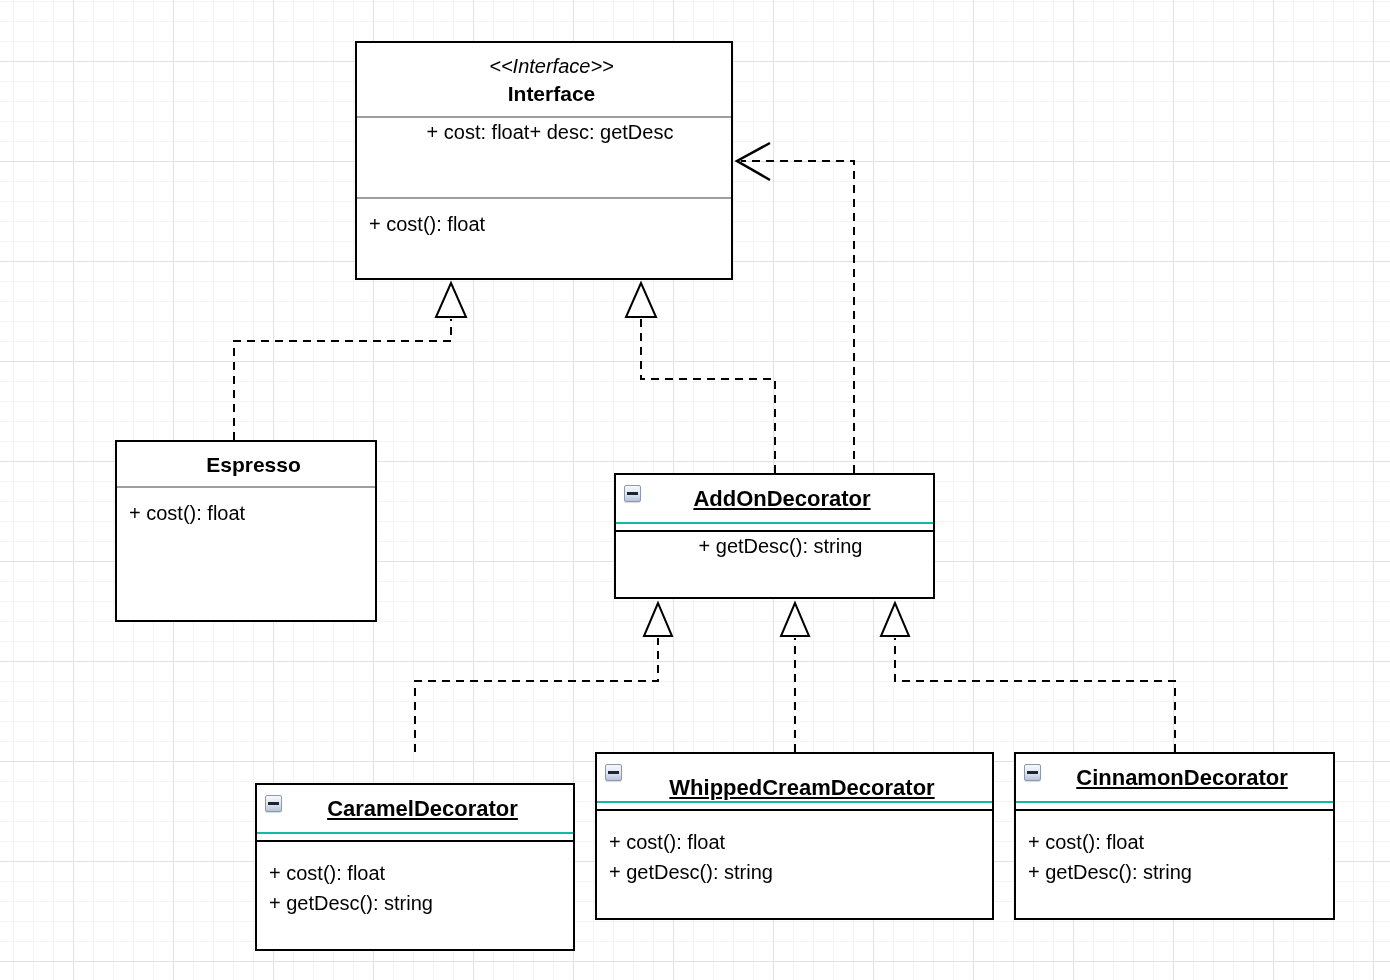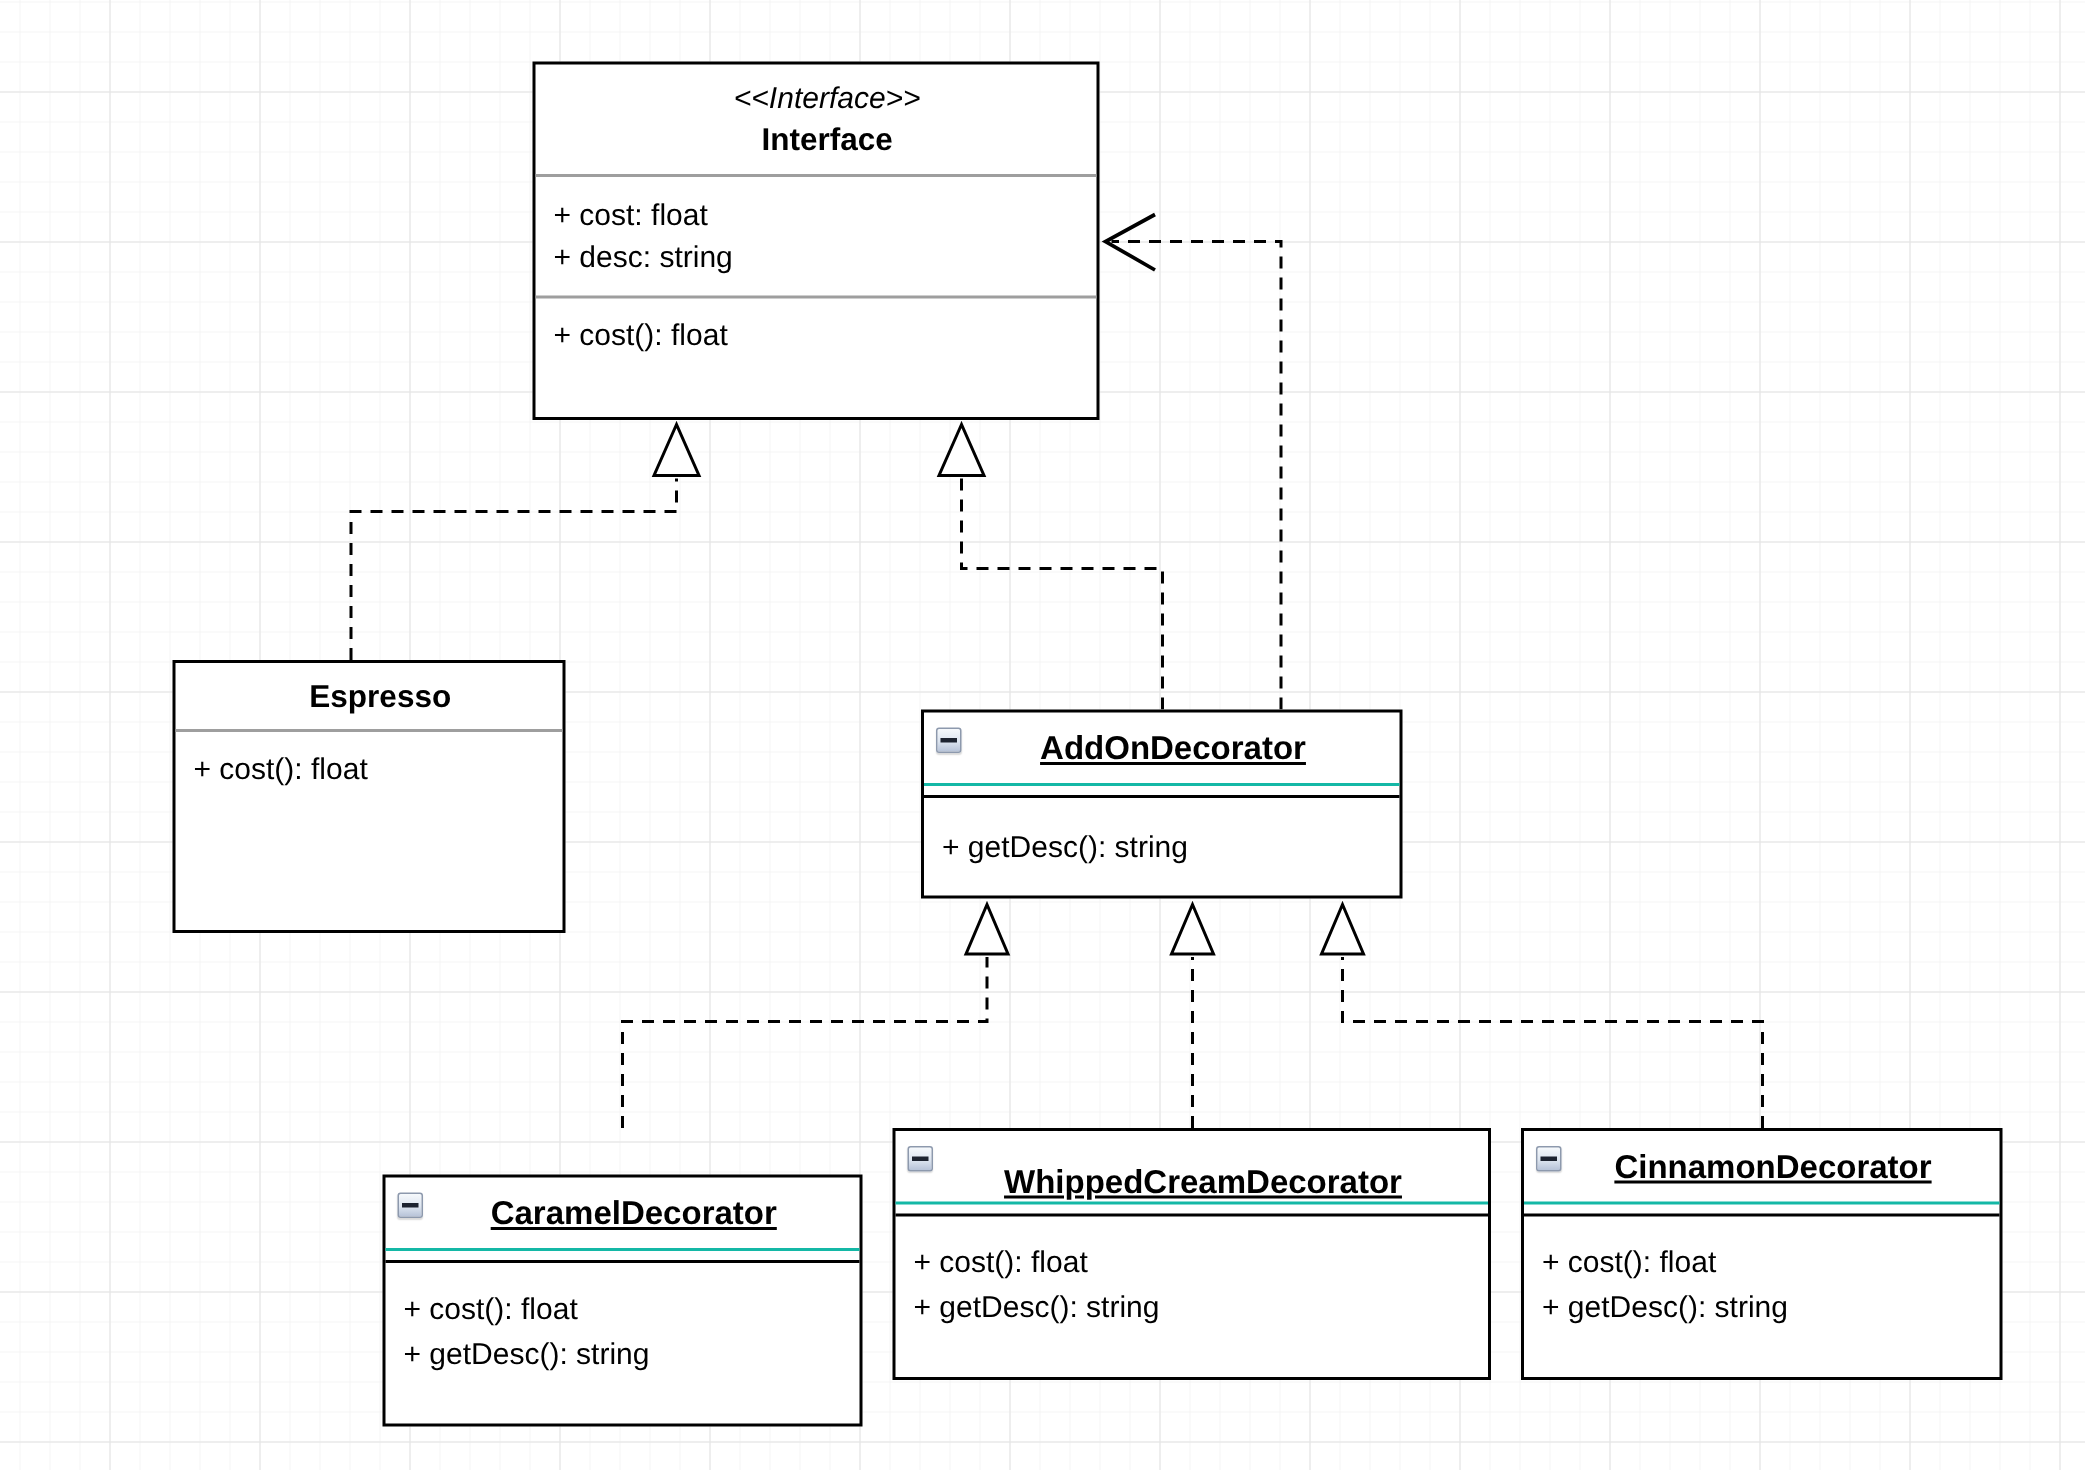--- a/index.html
+++ b/index.html
@@ -38,21 +38,21 @@
   }
   .stereotype { font-style: italic; font-size: 20px; line-height: 27px; }
   .class-name { font-weight: bold; font-size: 21px; line-height: 27px; }
   .class-name.big { font-size: 22px; }
 
   .sep-gray { border-bottom: 2px solid #9e9e9e; }
   .sep-black { border-bottom: 2px solid #14b8a6; text-decoration: underline; }
   .spacer-sec { flex: 0 0 8px; border-bottom: 2px solid #000; }
 
   .member-sec { flex: 1 1 auto; padding: 11px 0 0 12px; }
-  .member-sec.centered { display: flex; flex-direction: column; justify-content: center; padding: 0 0 0 12px; }
+  .member-sec.centered { display: flex; flex-direction: row; justify-content: center; padding: 0 0 0 12px; }
   .member { font-size: 20px; line-height: 28px; white-space: nowrap; }
   .member.tall { line-height: 30px; }
 
   .collapse-btn {
     position: absolute;
     left: 8px; top: 50%;
     margin-top: -14px;
     width: 17px; height: 17px;
     border: 1px solid #8d99ad;
     border-radius: 2px;
@@ -104,21 +104,21 @@
     </g>
   </svg>
 
   <div class="uml-box" style="left:355px; top:41px; width:378px; height:239px;">
     <div class="title-sec sep-gray" style="flex-basis:75px;">
       <div class="stereotype">&lt;&lt;Interface&gt;&gt;</div>
       <div class="class-name">Interface</div>
     </div>
     <div class="member-sec centered sep-gray" style="flex:0 0 81px;">
       <div class="member">+ cost: float</div>
-      <div class="member">+ desc: string</div>
+      <div class="member">+ desc: getDesc</div>
     </div>
     <div class="member-sec">
       <div class="member">+ cost(): float</div>
     </div>
   </div>
 
   <div class="uml-box" style="left:115px; top:440px; width:262px; height:182px;">
     <div class="title-sec sep-gray" style="flex-basis:46px;">
       <div class="class-name">Espresso</div>
     </div>

